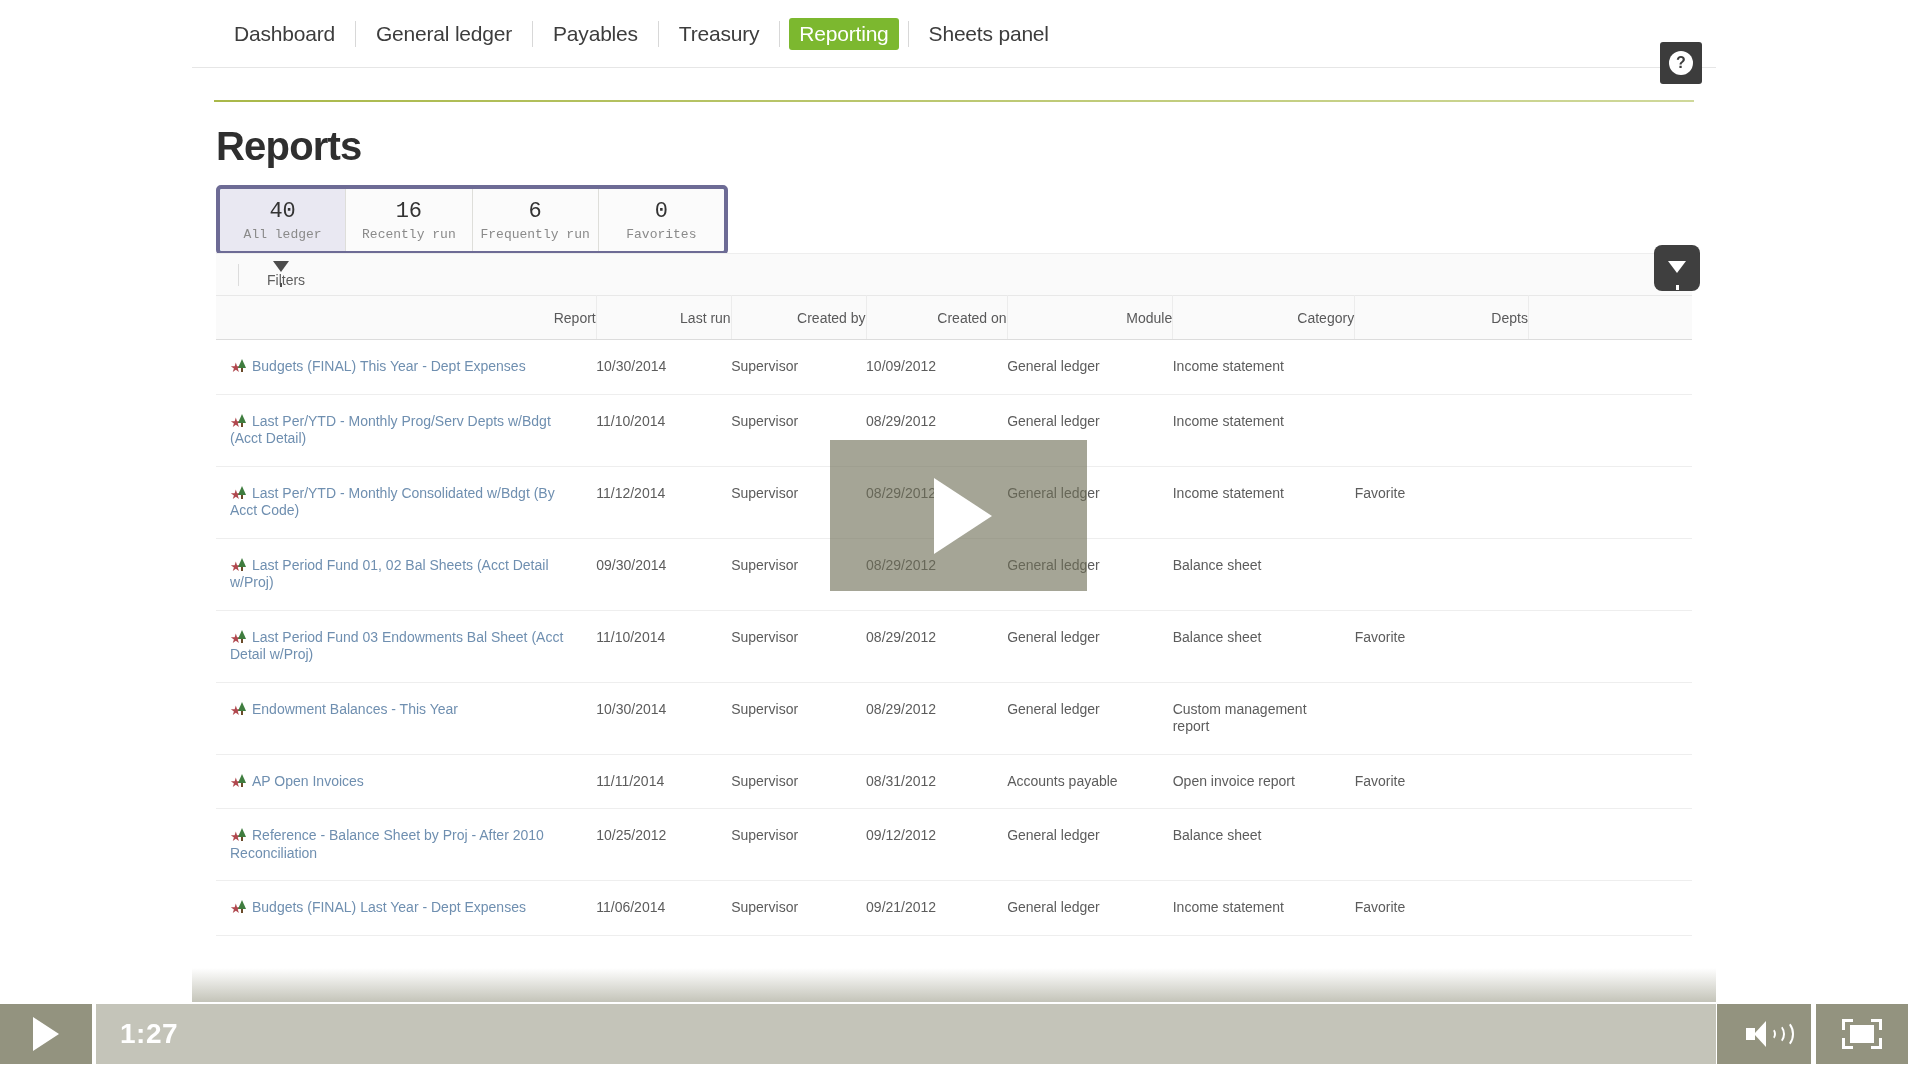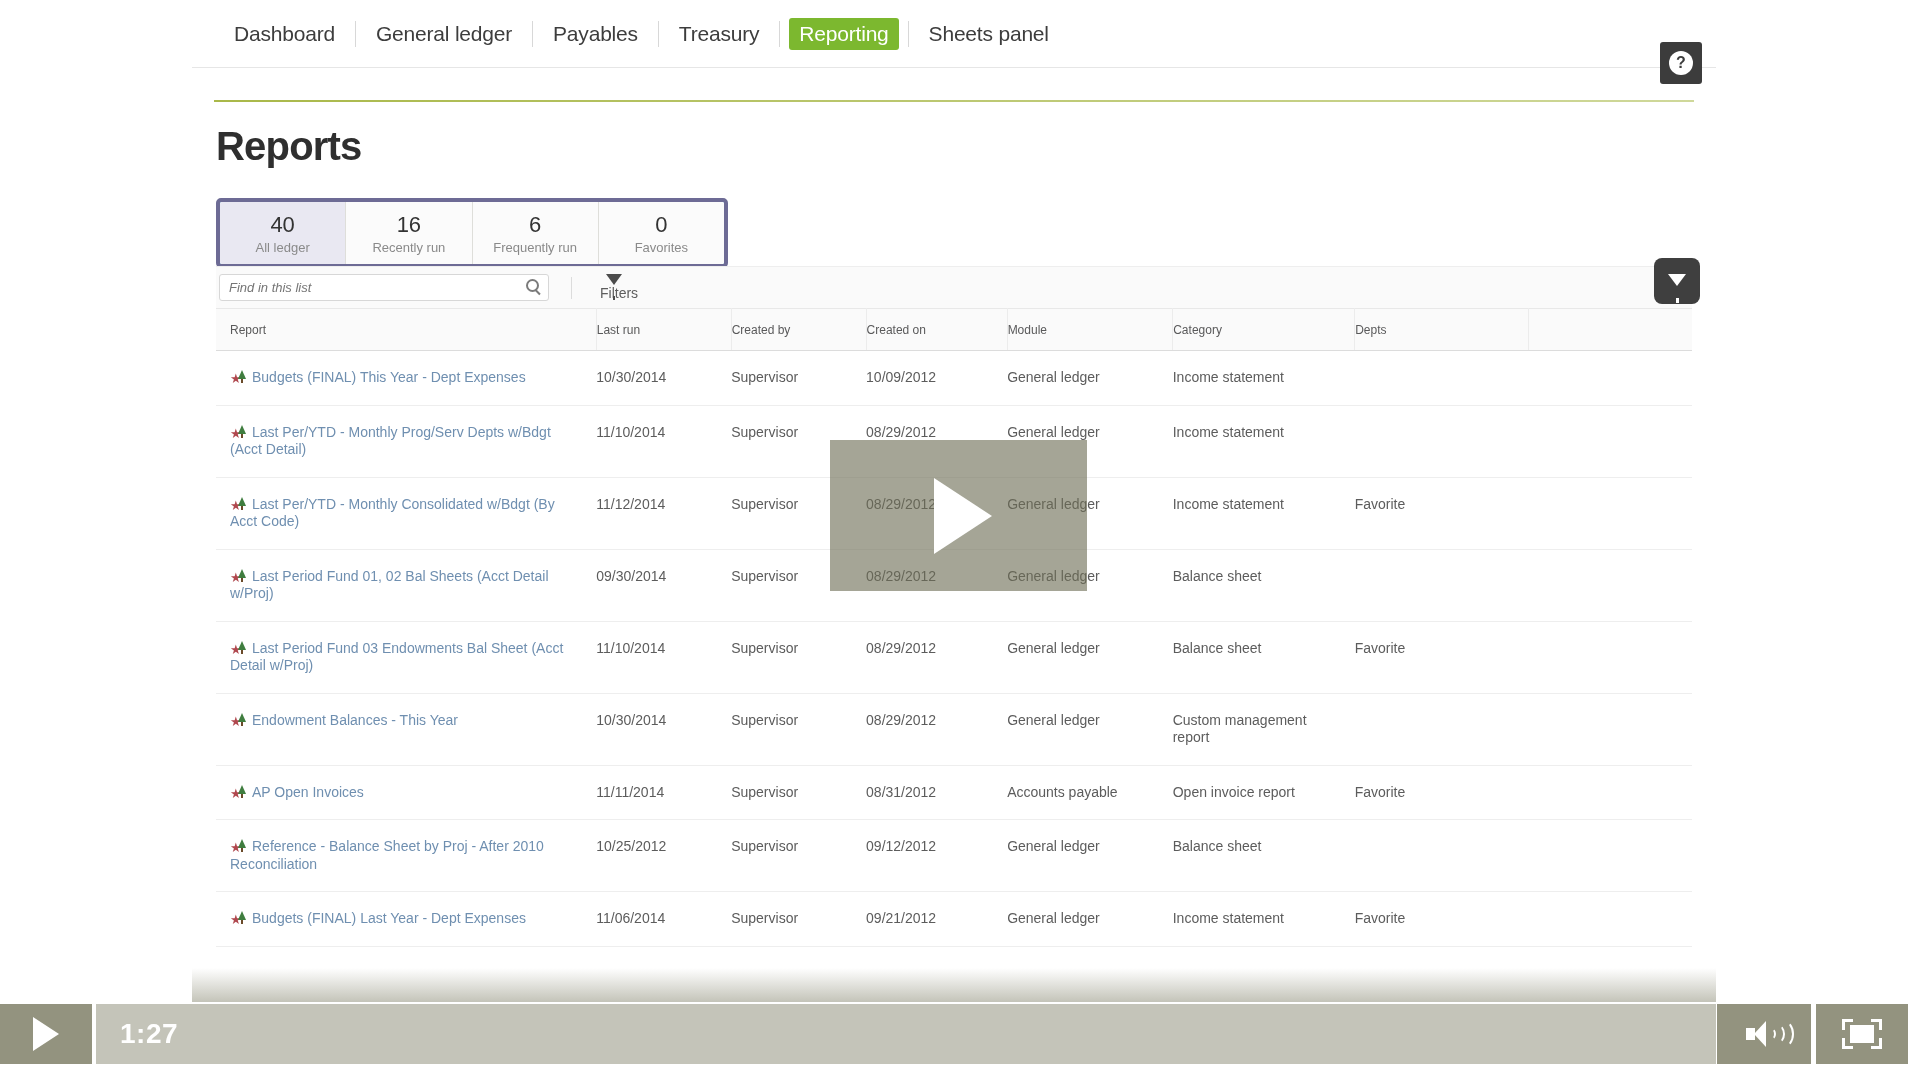--- a/index.html
+++ b/index.html
@@ -74,23 +74,23 @@
   }
 
   
   .page-title {
     margin: 22px 0 0 24px;
     font-size: 40px; font-weight: bold; color: #2f2f2f; letter-spacing: -0.8px;
   }
 
   
   .tabstrip {
-    margin: 29px 0 0 24px; width: 512px; height: 70px;
+    margin: 16px 0 0 24px; width: 512px; height: 70px;
     border: 4px solid #6d6b95; border-radius: 5px;
-    display: flex; background: #0369a1; overflow: hidden;
+    display: flex; background: #0369a1; overflow: hidden; font-family: Liberation Mono, monospace;
   }
   .tab {
     flex: 1 1 0; background: #fbfbfb; border-right: 1px solid #dededa;
     display: flex; flex-direction: column; align-items: center; justify-content: center;
     padding-top: 2px;
   }
   .tab:last-child { border-right: none; }
   .tab.active { background: #e9e8f2; }
   .tab-count { font-size: 22px; color: #333333; font-weight: normal; line-height: 1.05; }
   .tab-label { font-size: 13px; color: #8a8a8a; margin-top: 3px; }
@@ -147,21 +147,21 @@
   }
   .funnel-white::after {
     content: ""; position: absolute; left: -1.5px; top: 12px;
     width: 3px; height: 5px; background: #ffffff;
   }
 
   
   .table-wrap { margin: 0 24px 0 24px; }
   table.reports { width: 100%; border-collapse: collapse; table-layout: fixed; }
   table.reports thead th {
-    text-align: left; font-size: 12px; font-weight: normal; color: #59595a;
+    text-align: right; font-size: 14px; font-weight: normal; color: #59595a;
     padding: 14px 0 13px 0; background: #fafafa;
     border-top: 1px solid #e8e8e8; border-bottom: 1px solid #dcdcdc;
     border-right: 1px solid #ececec;
   }
   table.reports thead th:last-child { border-right: none; }
   table.reports thead th.c-report { padding-left: 14px; }
   table.reports tbody td {
     font-size: 14px; color: #5c5c5c; vertical-align: top;
     padding: 18px 10px 18px 0; border-bottom: 1px solid #eeeeee;
     line-height: 1.25;
@@ -313,24 +313,20 @@
         <span class="tab-count">6</span>
         <span class="tab-label">Frequently run</span>
       </div>
       <div class="tab">
         <span class="tab-count">0</span>
         <span class="tab-label">Favorites</span>
       </div>
     </div>
 
     <div class="searchrow">
-      <div class="searchbox">
-        <input type="text" placeholder="Find in this list" style="">
-        <span class="search-icon"></span>
-      </div>
       <span class="vdiv"></span>
       <div class="filters-btn">
         <span class="funnel"></span>
         <span class="filters-label">Filters</span>
       </div>
       <div class="filter-fab">
         <span class="funnel-white"></span>
       </div>
     </div>
 

